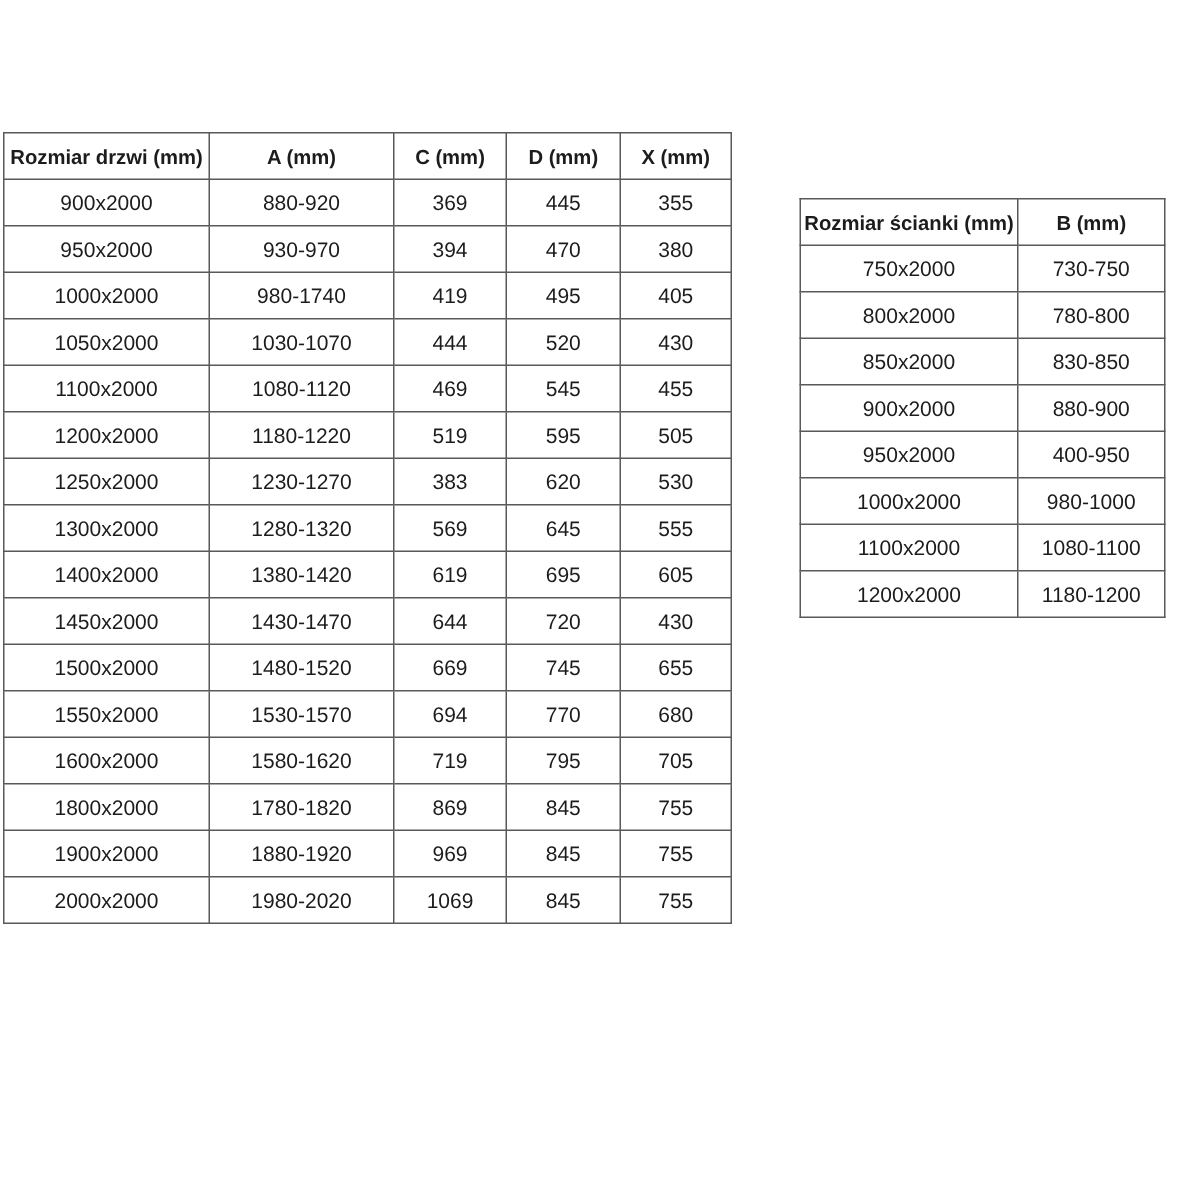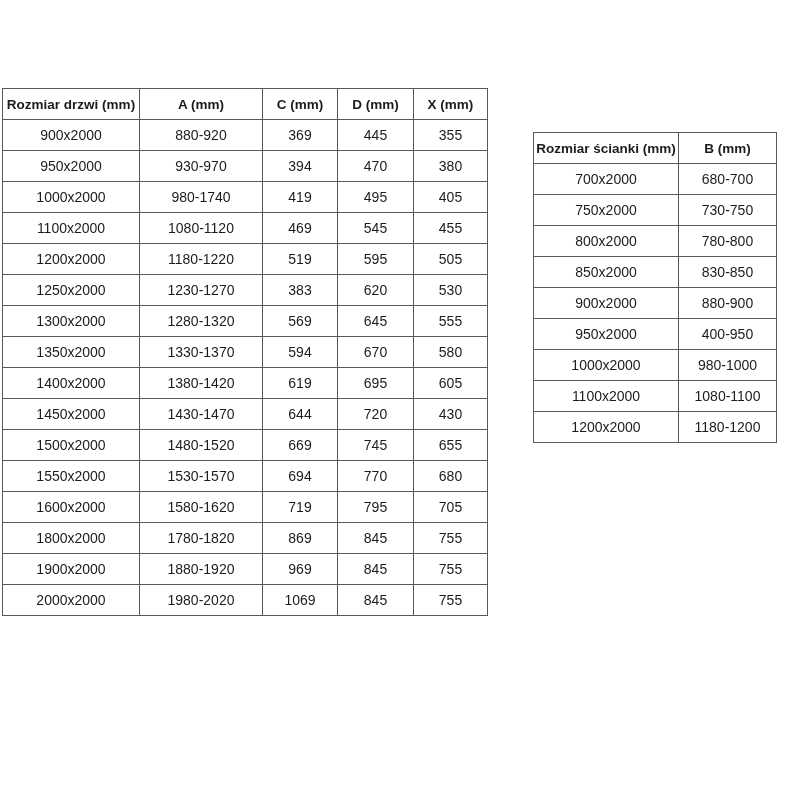--- a/index.html
+++ b/index.html
@@ -90,20 +90,27 @@
           <td>380</td>
         </tr>
         <tr>
           <td>1000x2000</td>
           <td>980-1740</td>
           <td>419</td>
           <td>495</td>
           <td>405</td>
         </tr>
         <tr>
+          <td>1050x2000</td>
+          <td>1030-1070</td>
+          <td>444</td>
+          <td>520</td>
+          <td>430</td>
+        </tr>
+        <tr>
           <td>1100x2000</td>
           <td>1080-1120</td>
           <td>469</td>
           <td>545</td>
           <td>455</td>
         </tr>
         <tr>
           <td>1200x2000</td>
           <td>1180-1220</td>
           <td>519</td>
@@ -116,27 +123,20 @@
           <td>383</td>
           <td>620</td>
           <td>530</td>
         </tr>
         <tr>
           <td>1300x2000</td>
           <td>1280-1320</td>
           <td>569</td>
           <td>645</td>
           <td>555</td>
-        </tr>
-        <tr>
-          <td>1350x2000</td>
-          <td>1330-1370</td>
-          <td>594</td>
-          <td>670</td>
-          <td>580</td>
         </tr>
         <tr>
           <td>1400x2000</td>
           <td>1380-1420</td>
           <td>619</td>
           <td>695</td>
           <td>605</td>
         </tr>
         <tr>
           <td>1450x2000</td>
@@ -196,24 +196,20 @@
         <col class="c1">
     </colgroup>
     <thead>
       <tr>
           <th>Rozmiar ścianki (mm)</th>
           <th>B (mm)</th>
         </tr>
     </thead>
     <tbody>
         <tr>
-          <td>700x2000</td>
-          <td>680-700</td>
-        </tr>
-        <tr>
           <td>750x2000</td>
           <td>730-750</td>
         </tr>
         <tr>
           <td>800x2000</td>
           <td>780-800</td>
         </tr>
         <tr>
           <td>850x2000</td>
           <td>830-850</td>

